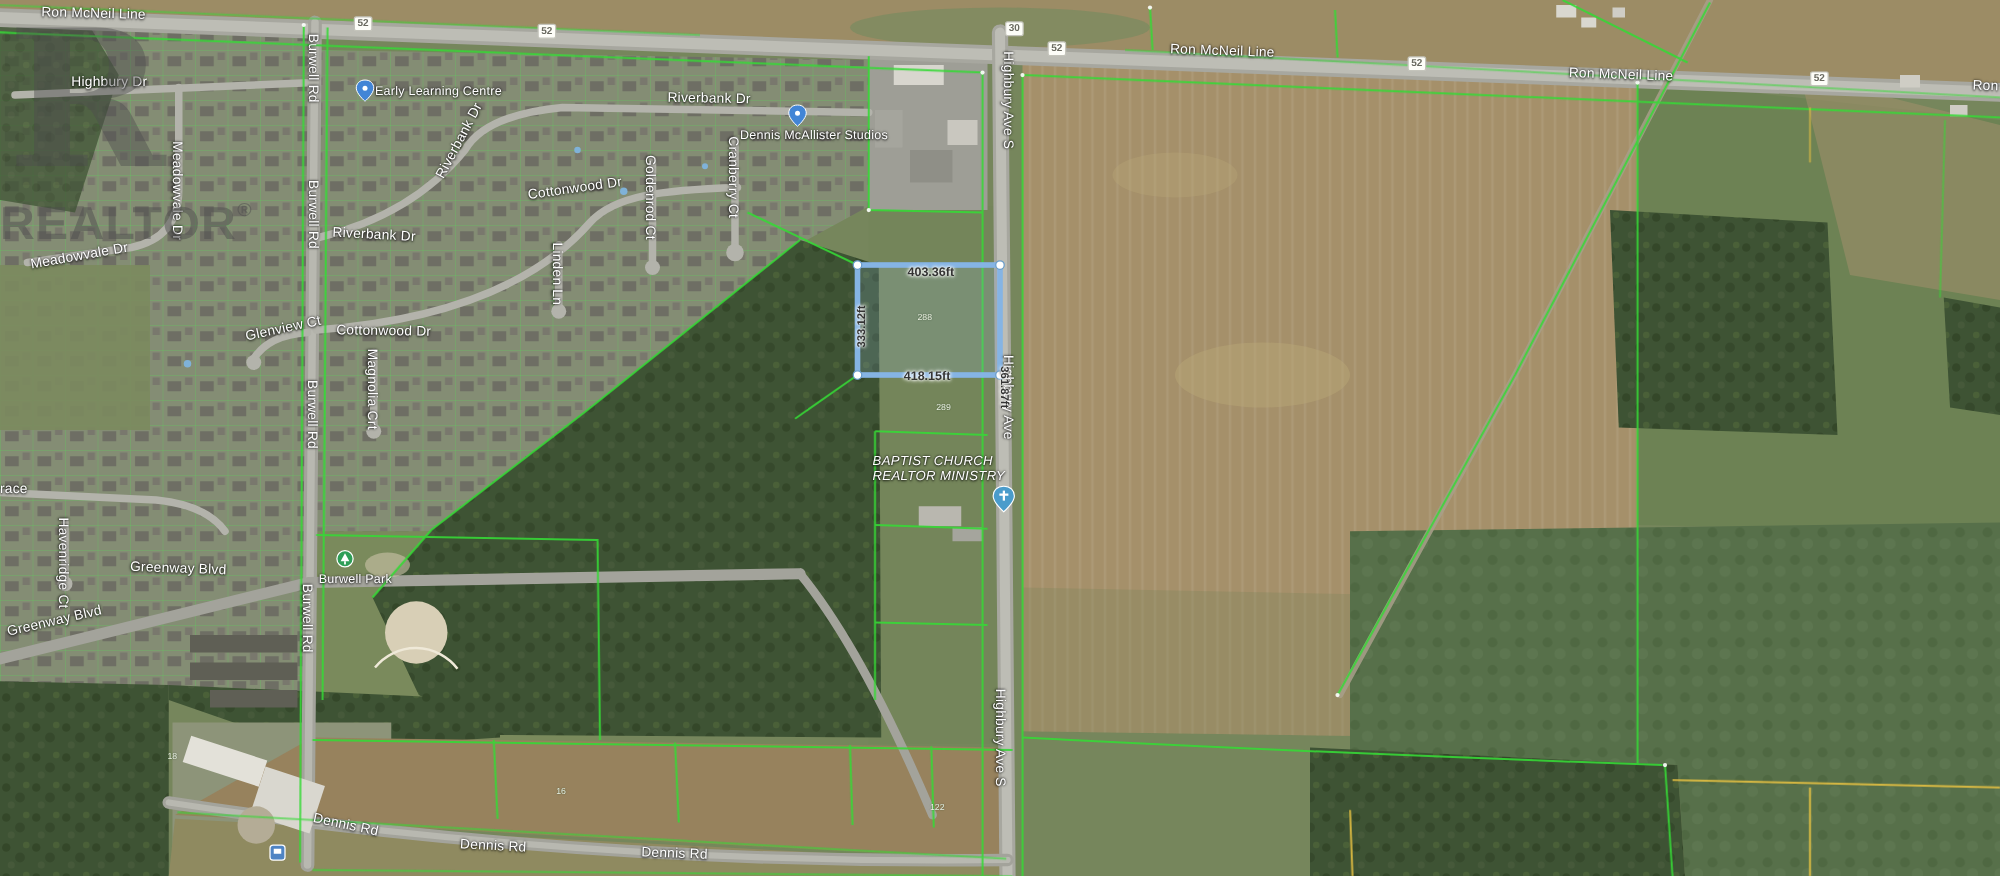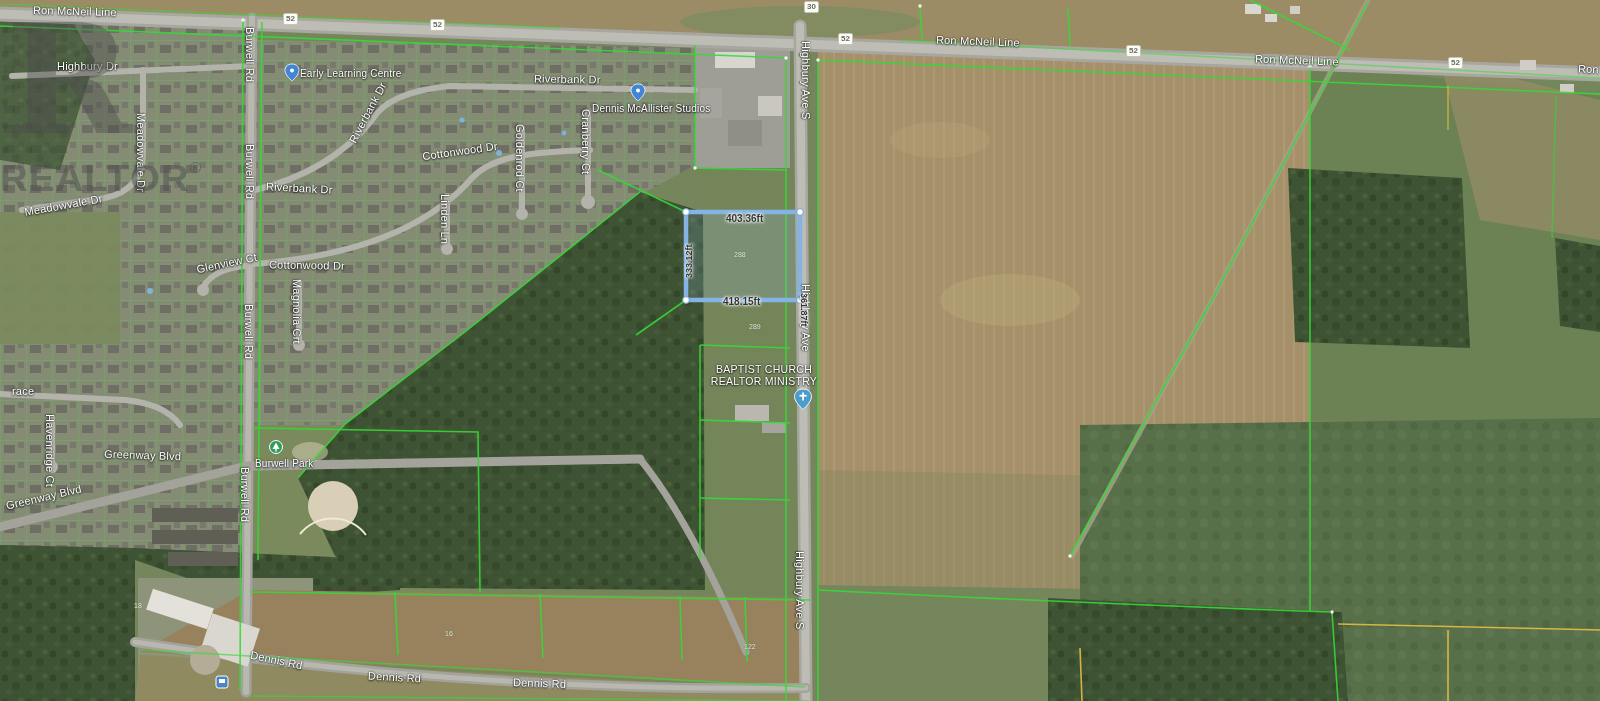--- a/index.html
+++ b/index.html
@@ -3,22 +3,22 @@
 <meta charset="utf-8">
 <style>
   html,body{margin:0;padding:0;background:#222;}
   #stage{position:relative;width:1600px;height:701px;overflow:hidden;
          font-family:"Liberation Sans", sans-serif;background:#76865c;}
   #terrain{position:absolute;left:0;top:0;width:1600px;height:701px;}
   .lbl{position:absolute;white-space:nowrap;color:#fff;font-size:11px;letter-spacing:.2px;
        text-shadow:0 0 2px rgba(0,0,0,.95),0 1px 2px rgba(0,0,0,.7);pointer-events:none;}
   .vert{transform:rotate(90deg);transform-origin:0 0;}
   .poi{font-size:10px;}
-  .church{position:absolute;width:132px;text-align:center;color:#fff;font-size:10.5px;line-height:11.5px;
-          letter-spacing:.3px;text-shadow:0 0 2px rgba(0,0,0,.95),0 1px 2px rgba(0,0,0,.7);}
+  .church{position:absolute;width:132px;color:#fff;font-size:10.5px;line-height:11.5px;
+          letter-spacing:.3px;text-shadow:0 0 2px rgba(0,0,0,.95),0 1px 2px rgba(0,0,0,.7);font-style:italic;}
   .shield{position:absolute;background:#fdfdf8;border:1px solid #c4c4bb;border-radius:2px;
           font-size:8px;font-weight:bold;color:#6a6a60;padding:0 2px;line-height:10px;}
   .meas{position:absolute;white-space:nowrap;font-size:10px;font-weight:bold;color:#343434;
         text-shadow:0 0 2px #fff,0 0 3px #fff,0 0 4px rgba(255,255,255,.8);}
   .lot{position:absolute;font-size:7px;color:#eef3e6;text-shadow:0 0 1px #27411f;}
   .wm-r{position:absolute;left:6px;top:0px;font-family:"DejaVu Serif", serif;font-weight:bold;
         font-size:152px;line-height:160px;color:rgba(78,78,78,.45);}
   .wm-realtor{position:absolute;left:0px;top:158px;font-weight:bold;font-size:37px;
         letter-spacing:1px;color:rgba(78,78,78,.5);transform:scaleX(1.04);transform-origin:0 0;}
   .wm-realtor .reg{font-size:15px;vertical-align:18px;}
@@ -261,34 +261,34 @@
 <div class="lbl" style="left:422px;top:145px;transform:rotate(-8deg)">Cottonwood Dr</div>
 <div class="lbl" style="left:269px;top:259px;transform:rotate(1deg)">Cottonwood Dr</div>
 <div class="lbl vert" style="left:526px;top:124px">Goldenrod Ct</div>
 <div class="lbl vert" style="left:592px;top:109px">Cranberry Ct</div>
 <div class="lbl vert" style="left:451px;top:194px">Linden Ln</div>
 <div class="lbl" style="left:196px;top:257px;transform:rotate(-12deg)">Glenview Ct</div>
 <div class="lbl vert" style="left:303px;top:279px">Magnolia Crt</div>
 <div class="lbl vert" style="left:56px;top:414px">Havenridge Ct</div>
 <div class="lbl" style="left:104px;top:449px;transform:rotate(2deg)">Greenway Blvd</div>
 <div class="lbl" style="left:5px;top:491px;transform:rotate(-13deg)">Greenway Blvd</div>
-<div class="lbl" style="left:12px;top:385px">race</div>
+<div class="lbl" style="left:0px;top:385px">race</div>
 <div class="lbl" style="left:250px;top:654px;transform:rotate(12deg)">Dennis Rd</div>
 <div class="lbl" style="left:368px;top:671px;transform:rotate(3deg)">Dennis Rd</div>
 <div class="lbl" style="left:513px;top:677px;transform:rotate(2deg)">Dennis Rd</div>
 <div class="lbl vert" style="left:812px;top:41px">Highbury Ave S</div>
 <div class="lbl vert" style="left:812px;top:284px">Highbury Ave</div>
 <div class="lbl vert" style="left:806px;top:551px">Highbury Ave S</div>
 
 <div class="shield" style="left:283px;top:13px">52</div>
 <div class="shield" style="left:430px;top:19px">52</div>
 <div class="shield" style="left:838px;top:33px">52</div>
 <div class="shield" style="left:1126px;top:45px">52</div>
 <div class="shield" style="left:1448px;top:57px">52</div>
-<div class="shield" style="left:804px;top:1px">30</div>
+<div class="shield" style="left:804px;top:17px">30</div>
 
 <div class="lbl poi" style="left:300px;top:68px">Early Learning Centre</div>
 <div class="lbl poi" style="left:592px;top:103px">Dennis McAllister Studios</div>
 <div class="lbl poi" style="left:255px;top:458px">Burwell Park</div>
 <div class="church" style="left:698px;top:364px">
   <div>BAPTIST CHURCH</div>
   <div>REALTOR MINISTRY</div>
 </div>
 
 <div class="meas" style="left:726px;top:213px">403.36ft</div>

